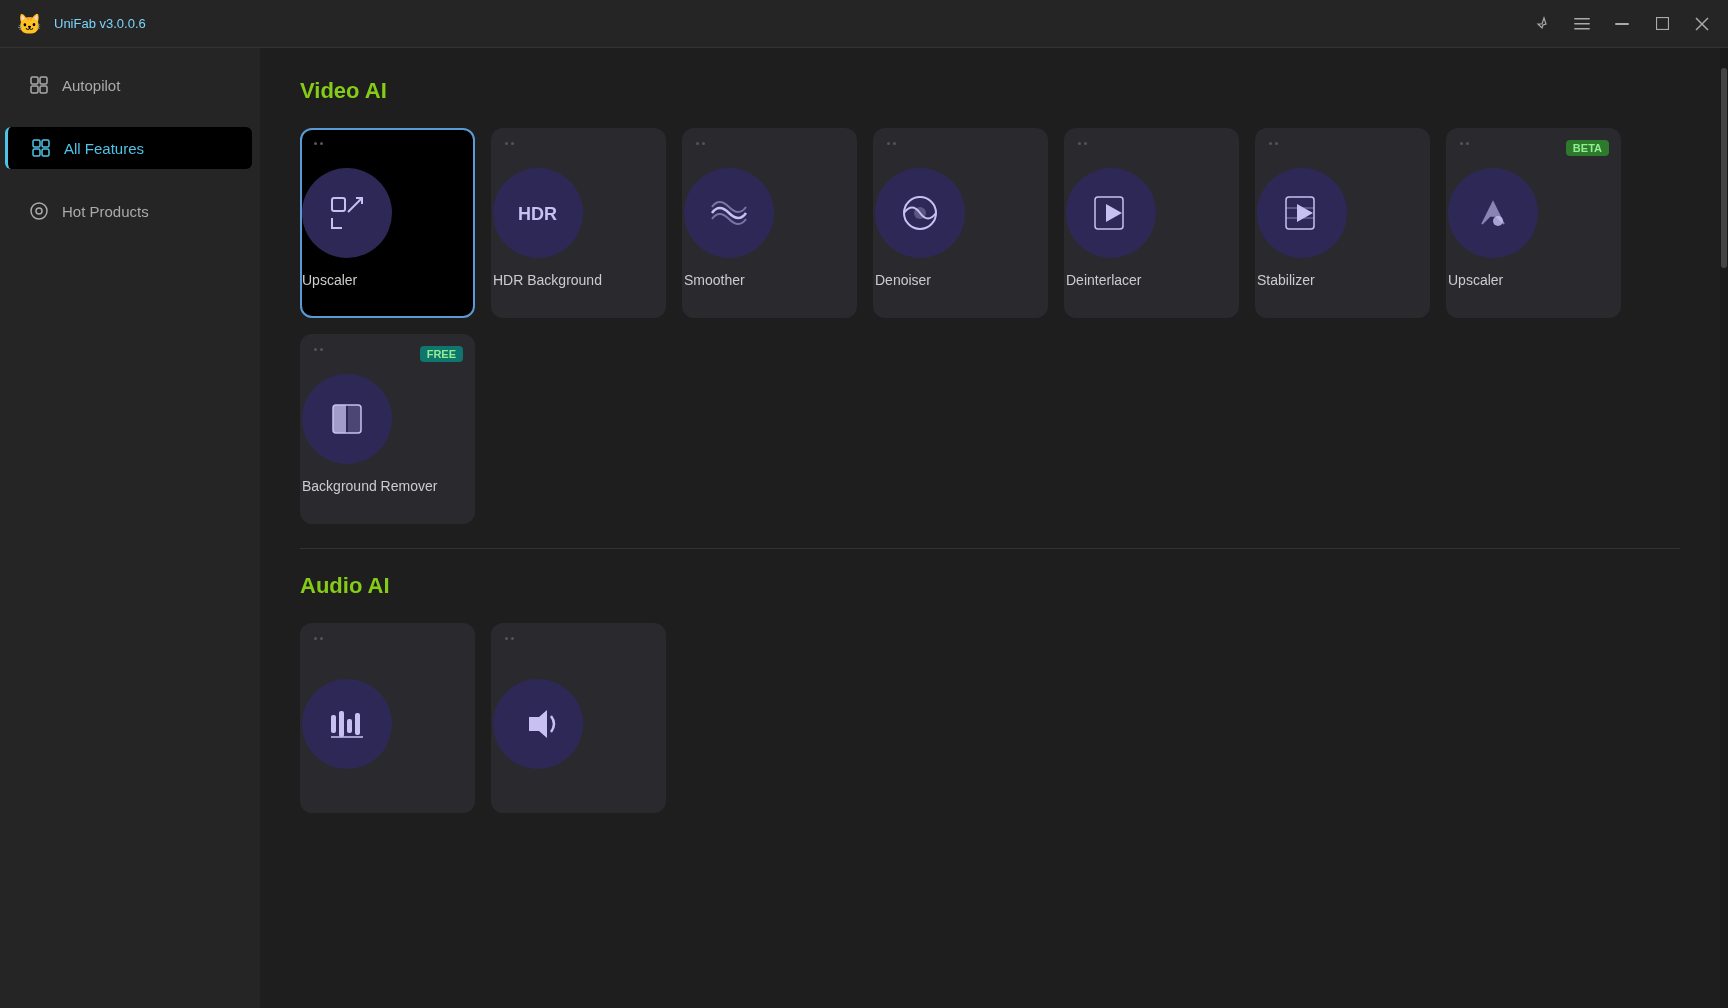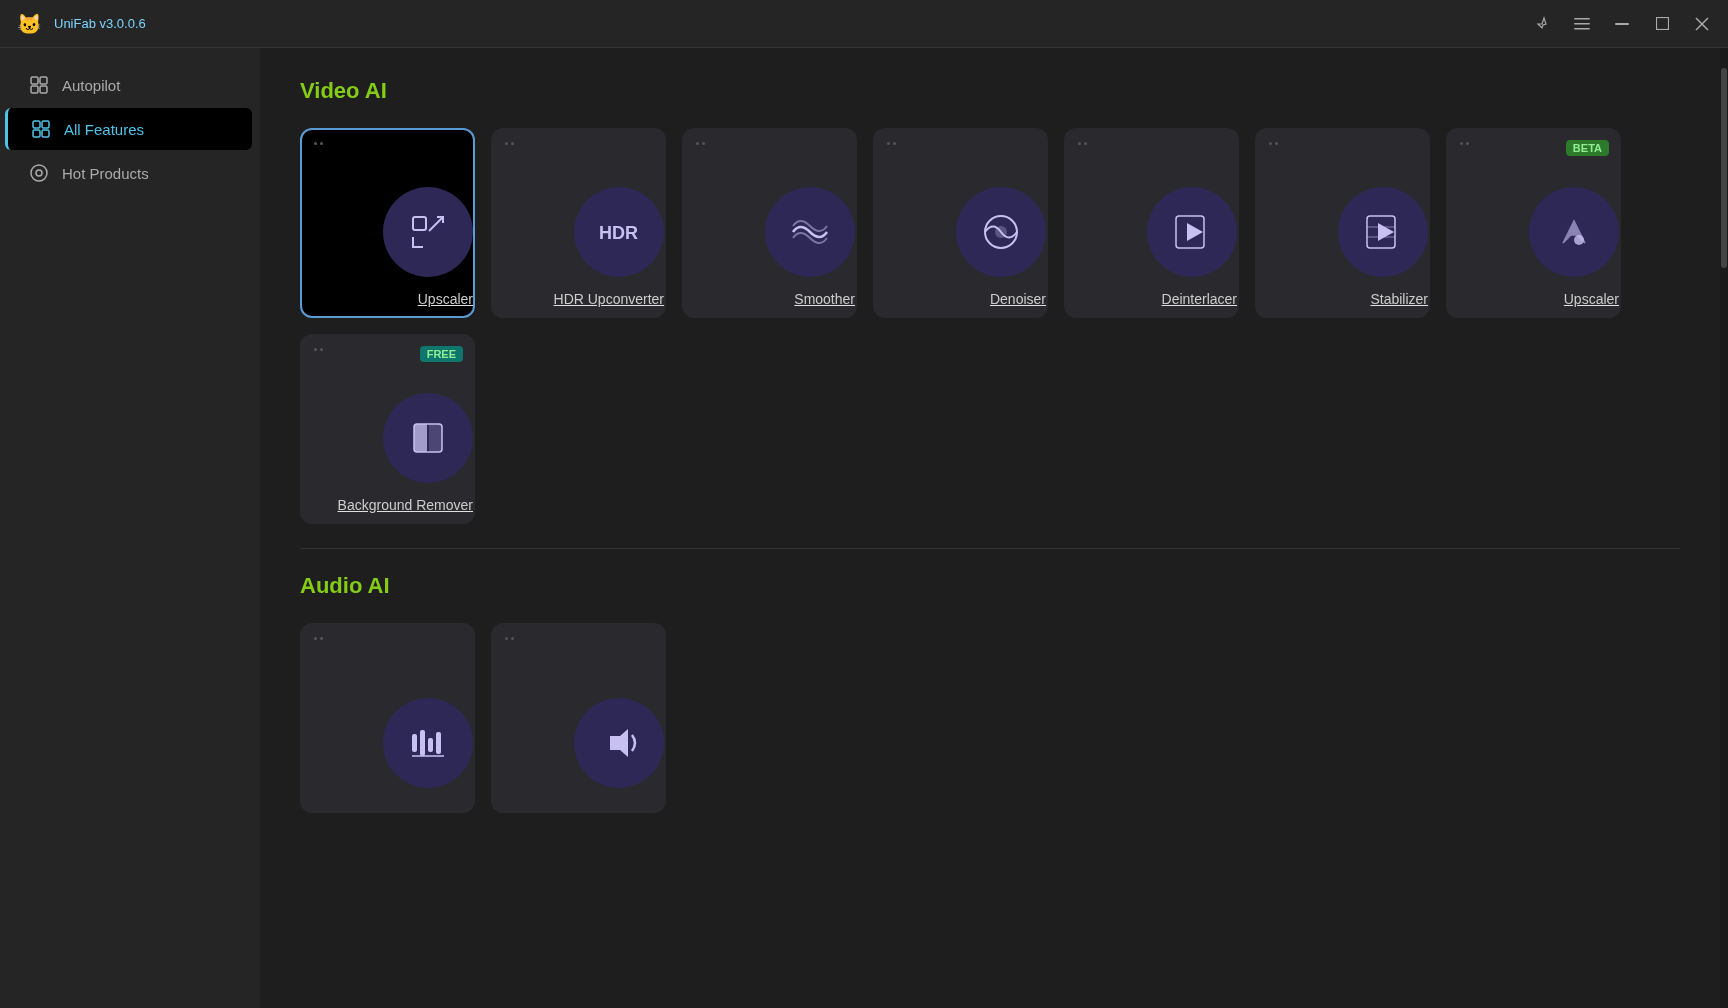--- a/index.html
+++ b/index.html
@@ -69,21 +69,21 @@
     }
 
     
     .sidebar {
       width: 260px;
       background: #252525;
       flex-shrink: 0;
       padding: 16px 0;
       display: flex;
       flex-direction: column;
-      gap: 2px;
+      gap: 21px;
     }
 
     .sidebar-item {
       display: flex;
       align-items: center;
       gap: 12px;
       padding: 10px 20px;
       cursor: pointer;
       border-radius: 6px;
       margin: 0 8px;
@@ -143,28 +143,27 @@
       margin-bottom: 16px;
     }
 
     .feature-card {
       width: 175px;
       height: 190px;
       background: #2a2a2e;
       border-radius: 12px;
       display: flex;
       flex-direction: column;
-      align-items: flex-end;
+      align-items: flex-start;
       justify-content: flex-end;
-      padding-bottom: 9px;
+      padding-bottom: 28px;
       cursor: pointer;
       position: relative;
       transition: background 0.15s;
       border: 2px solid transparent;
-      text-decoration: underline;
     }
 
     .feature-card.selected {
       border-color: #5b9bd5;
       background: #000000;
     }
 
     .feature-icon-wrap {
       width: 90px;
       height: 90px;
@@ -340,21 +339,21 @@
           <div class="card-dots">
             <div class="card-dot"></div>
               <div class="card-dot"></div>
           </div>
           <div class="feature-icon-wrap">
             <svg width="50" height="28" viewBox="0 0 50 28" fill="none">
               <rect x="0" y="0" width="50" height="28" rx="3" fill="#2e2857"></rect>
               <text x="5" y="21" font-family="sans-serif" font-size="18" font-weight="700" fill="#c8c0f0">HDR</text>
             </svg>
           </div>
-          <span class="feature-label">HDR Upconverter</span>
+          <span class="feature-label">HDR Background</span>
         </div>
 
         <div class="feature-card">
           <div class="card-dots">
             <div class="card-dot"></div>
               <div class="card-dot"></div>
           </div>
           <div class="feature-icon-wrap">
             <svg width="38" height="28" viewBox="0 0 38 28" fill="none">
               <path d="M2 14 Q9 4 19 14 Q29 24 36 14" stroke="#c8c0f0" stroke-width="2.5" fill="none"></path>

